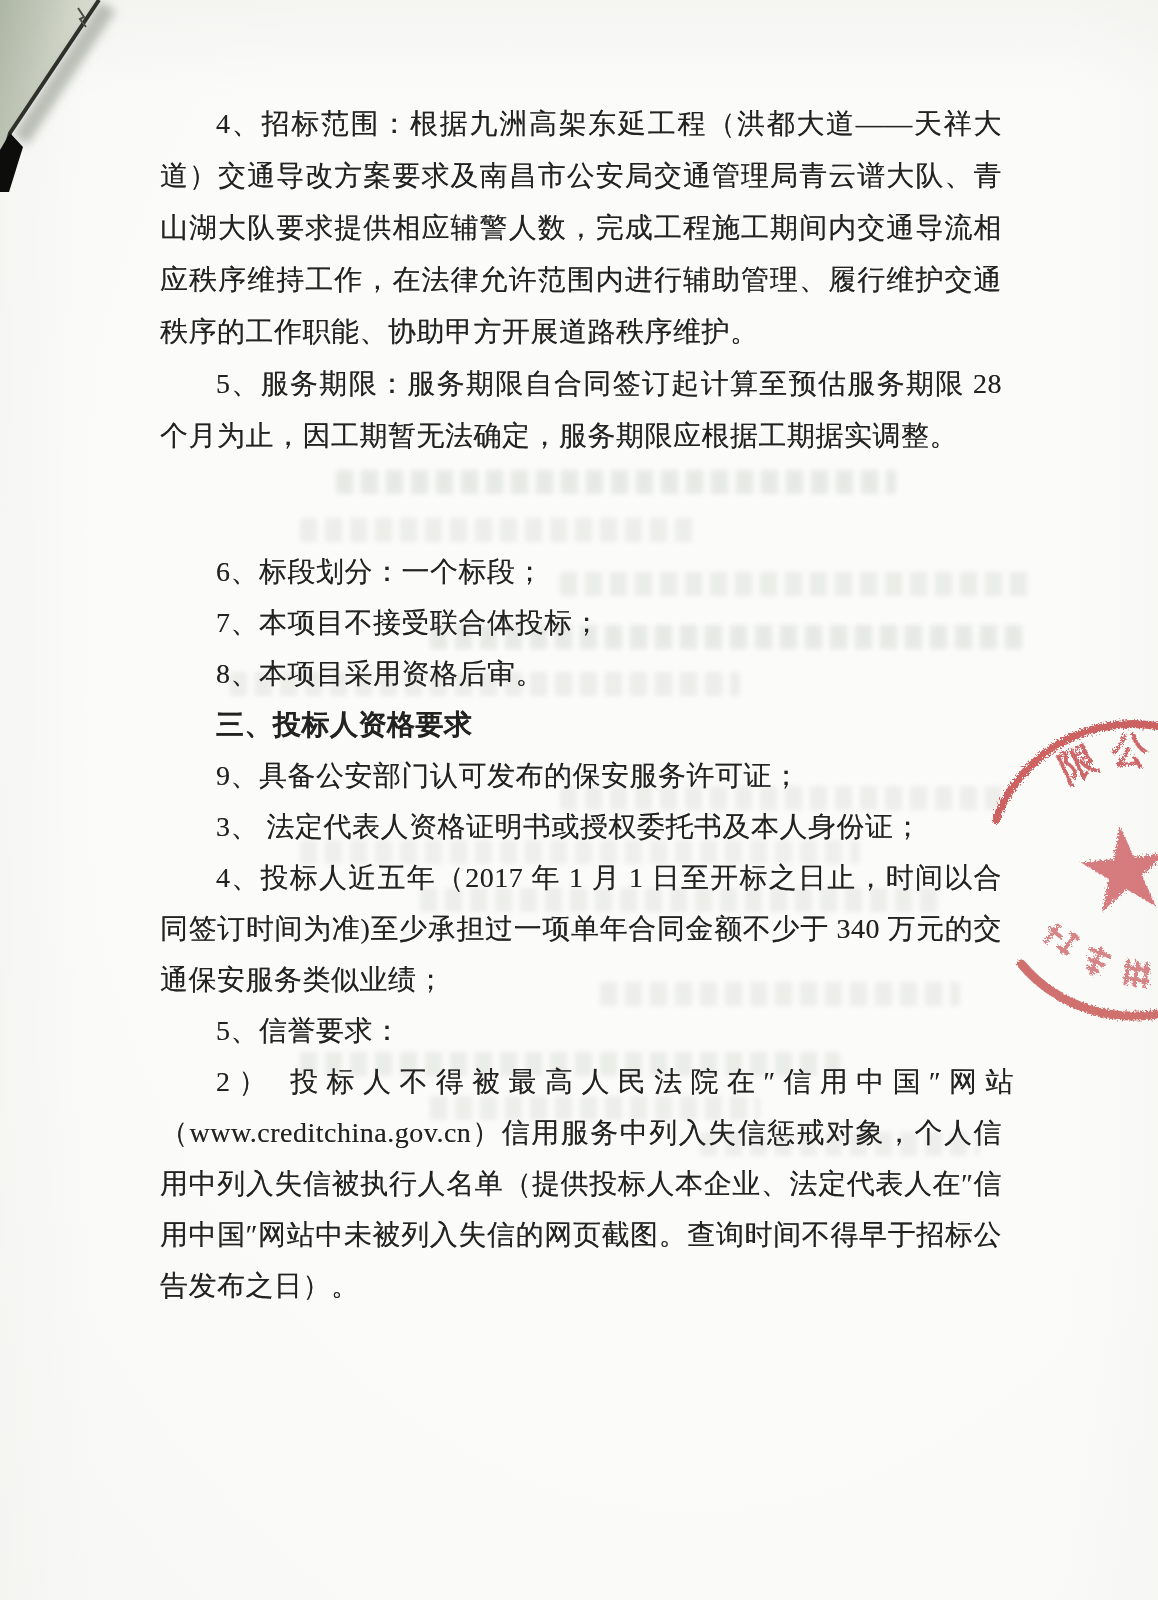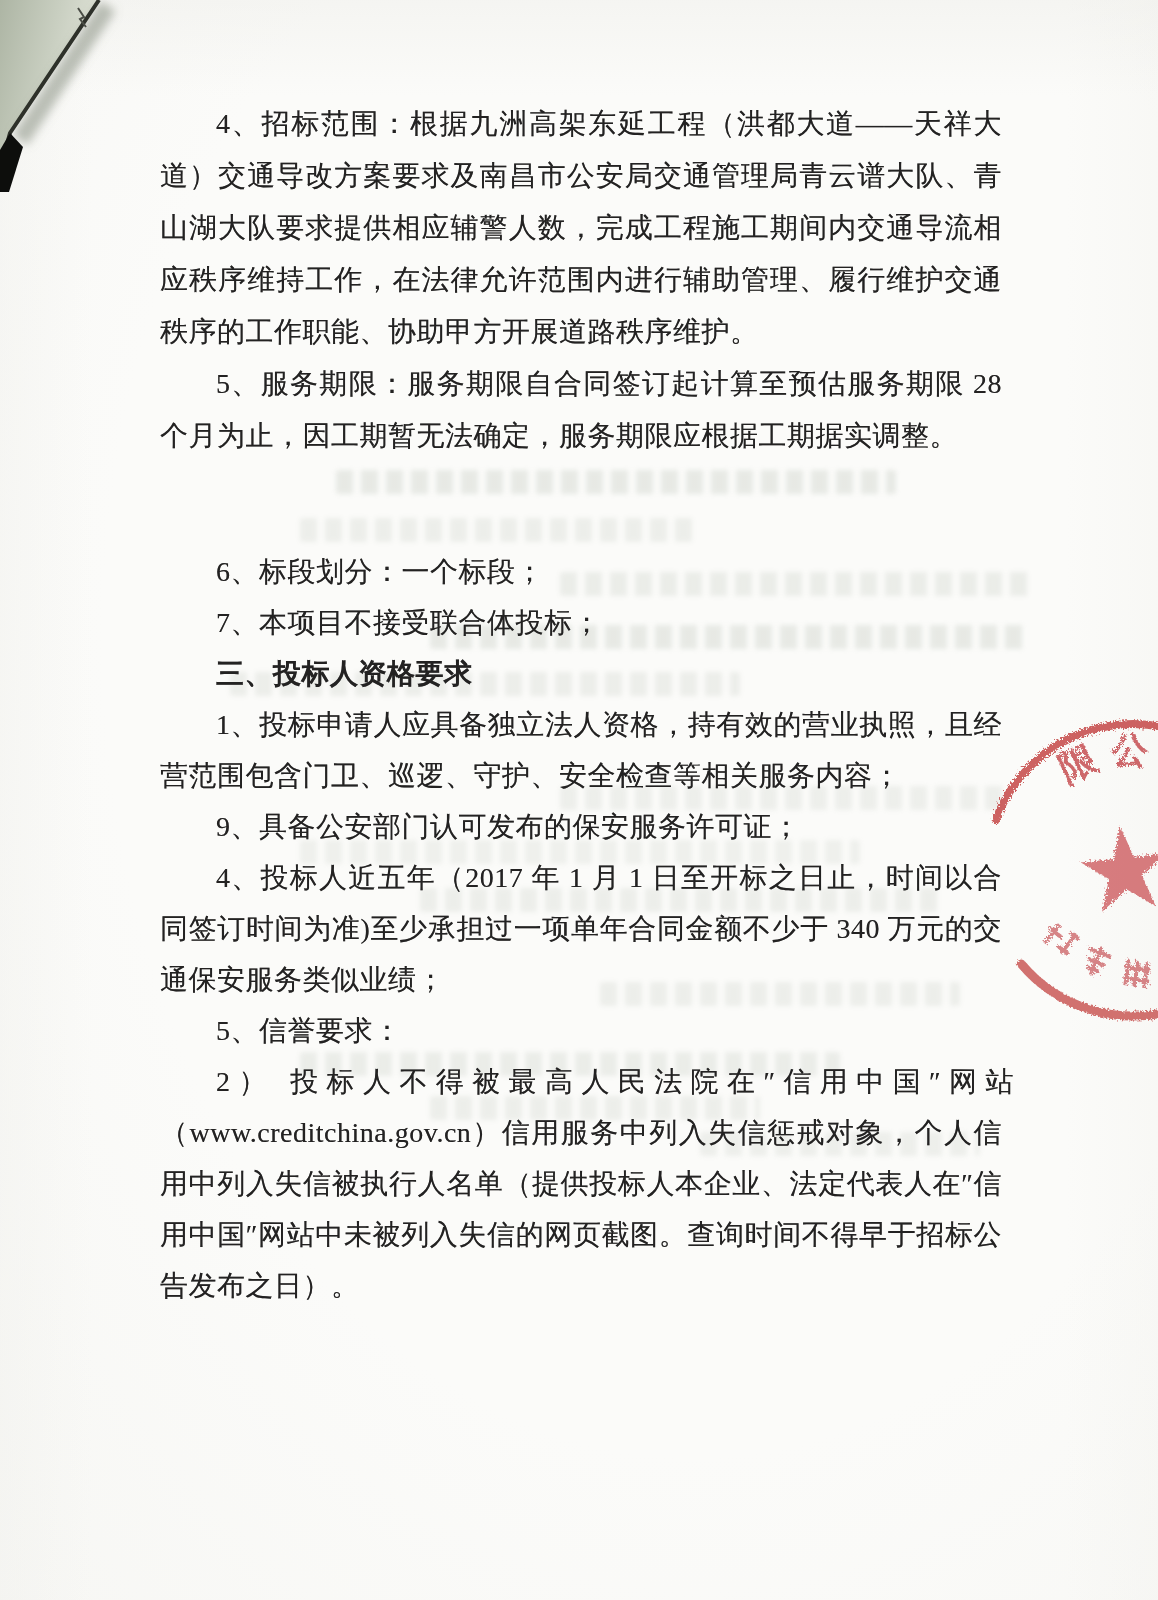--- a/index.html
+++ b/index.html
@@ -75,23 +75,24 @@
 <div class="bleed" style="left:600px;top:982px;width:360px;opacity:.4;"></div>
 <div class="bleed" style="left:300px;top:1052px;width:540px;opacity:.45;"></div>
 <div class="bleed" style="left:430px;top:1096px;width:330px;opacity:.4;"></div>
 <div class="bleed" style="left:700px;top:1132px;width:280px;opacity:.38;"></div>
 
 <main class="doc">
   <p>4、招标范围：根据九洲高架东延工程（洪都大道——天祥大道）交通导改方案要求及南昌市公安局交通管理局青云谱大队、青山湖大队要求提供相应辅警人数，完成工程施工期间内交通导流相应秩序维持工作，在法律允许范围内进行辅助管理、履行维护交通秩序的工作职能、协助甲方开展道路秩序维护。</p>
   <p>5、服务期限：服务期限自合同签订起计算至预估服务期限 28 个月为止，因工期暂无法确定，服务期限应根据工期据实调整。</p>
   <p class="lh51 gap-before">6、标段划分：一个标段；</p>
   <p class="lh51">7、本项目不接受联合体投标；</p>
+  <p class="lh51">8、本项目采用资格后审。</p>
   <p class="lh51 heading">三、投标人资格要求</p>
-  <p class="lh51">1、投标申请人应具备独立法人资格，持有效的营业执照，且经营范围包含门卫、巡逻、守护、安全检查等相关服务内容；</p>
   <p class="lh51">9、具备公安部门认可发布的保安服务许可证；</p>
+  <p class="lh51">3、 法定代表人资格证明书或授权委托书及本人身份证；</p>
   <p class="lh51">4、投标人近五年（2017 年 1 月 1 日至开标之日止，时间以合同签订时间为准)至少承担过一项单年合同金额不少于 340 万元的交通保安服务类似业绩；</p>
   <p class="lh51">5、信誉要求：</p>
   <p class="lh51 spread">2） 投标人不得被最高人民法院在″信用中国″网站</p>
   <p class="lh51 no-indent">（www.creditchina.gov.cn）信用服务中列入失信惩戒对象，个人信用中列入失信被执行人名单（提供投标人本企业、法定代表人在″信用中国″网站中未被列入失信的网页截图。查询时间不得早于招标公告发布之日）。</p>
 </main>
 
 <div class="corner-fold">
   <svg width="160" height="210" viewBox="0 0 160 210">
     <defs>
       <linearGradient id="cg" x1="0" y1="0" x2="1" y2="0.35">

